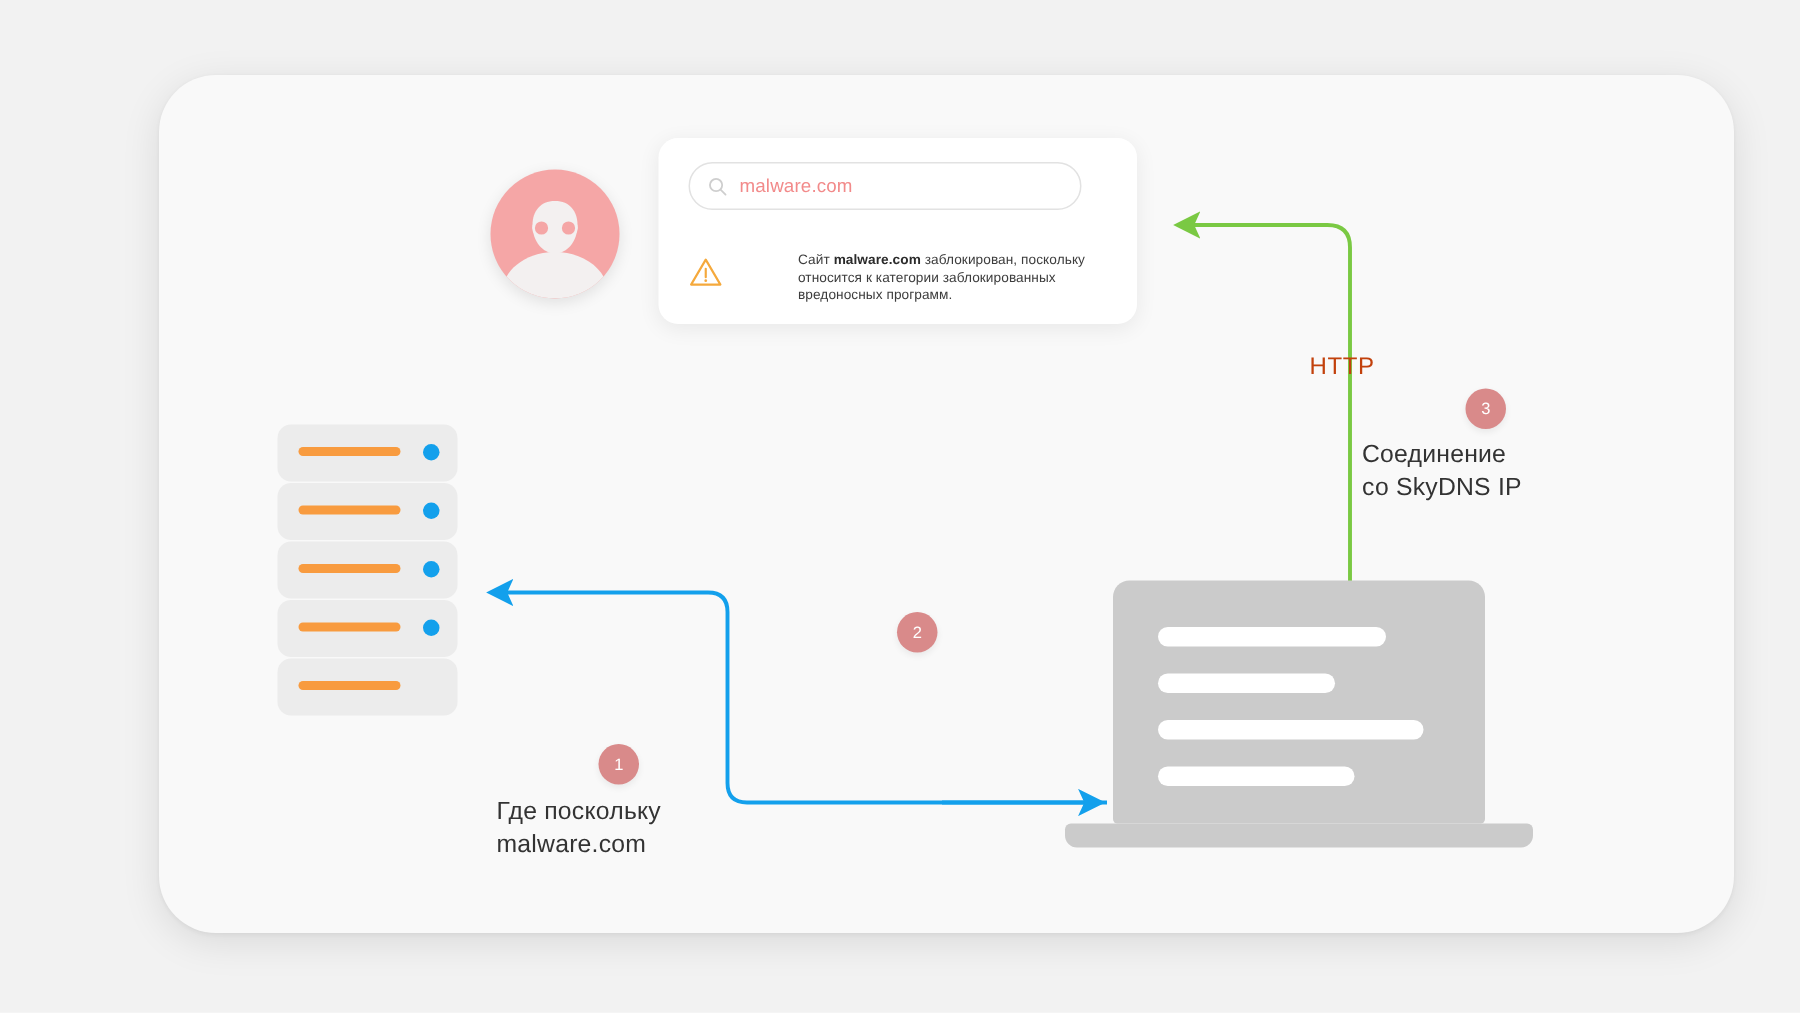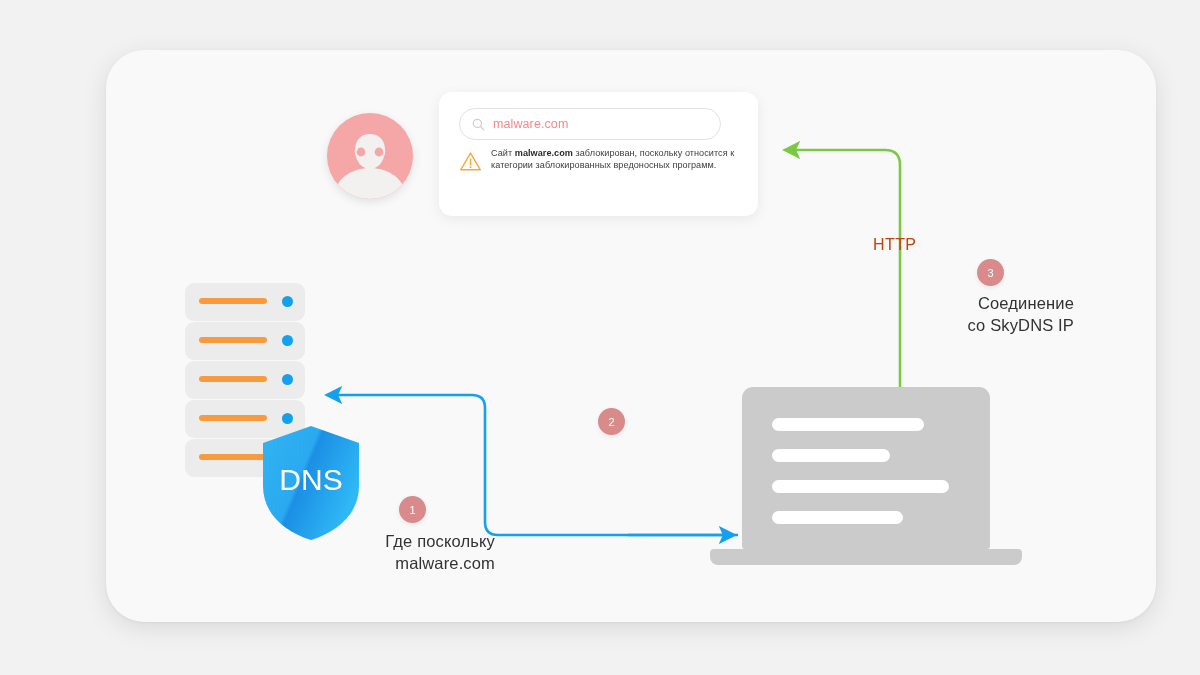--- a/index.html
+++ b/index.html
@@ -35,21 +35,21 @@
   }
   .searchbar{
     position:absolute;left:20px;top:16px;width:262px;height:32px;
     border:1px solid #e2e2e2;border-radius:17px;
     display:flex;align-items:center;box-sizing:border-box;padding-left:12px;
     background:#fff;
   }
   .search-ico{width:13px;height:13px;flex:0 0 auto;margin-right:8px;opacity:.85;}
   .search-val{font-size:12.5px;color:#f28a8a;letter-spacing:.1px;}
 
-  .warnrow{position:absolute;left:20px;top:56px;width:280px;display:flex;}
+  .warnrow{position:absolute;left:20px;top:76px;width:280px;display:flex;gap:41px;}
   .warn-ico{width:23px;height:23px;flex:0 0 auto;margin-right:9px;margin-top:2px;}
   .warn-txt{font-size:9.1px;line-height:11.6px;color:#3d3d3d;letter-spacing:.05px;}
   .warn-txt b{font-weight:bold;color:#2b2b2b;}
 
   
   .srv{
     position:absolute;left:157px;width:120px;height:38px;
     background:#ececec;border-radius:9px;
   }
   .srv .bar{position:absolute;left:14px;top:15px;width:68px;height:6px;border-radius:3px;background:#f89b3f;}
@@ -72,21 +72,21 @@
   
   .badge{
     position:absolute;width:27px;height:27px;border-radius:50%;
     background:#d98a8a;color:#fff;font-size:11px;
     display:flex;align-items:center;justify-content:center;
     box-shadow:0 2px 5px rgba(0,0,0,.07);
   }
 
   
   .cap{
-    position:absolute;text-align:right;color:#333;
+    position:absolute;text-align:left;color:#333;
     font-size:16.5px;line-height:22px;letter-spacing:.15px;white-space:pre-line;
   }
   .httplabel{
     position:absolute;left:845px;top:236px;
     color:#c2410c;font-size:16px;letter-spacing:.4px;
   }
 
   svg.flow{position:absolute;left:0;top:0;width:1200px;height:675px;pointer-events:none;}
 </style>
 </head>
@@ -169,26 +169,20 @@
       <div class="dot"></div>
     </div>
   <div class="srv" style="top:400px">
       <div class="bar"></div>
       <div class="dot"></div>
     </div>
   <div class="srv nodot" style="top:439px">
       <div class="bar"></div>
     </div>
 
-  <div class="shield">
-    <svg width="104" height="118" viewBox="0 0 104 118">
-      <path d="M52 2 L100 19 L100 62 C100 90 78 108 52 116 C26 108 4 90 4 62 L4 19 Z" fill="url(#shieldgrad)"></path>
-      <text x="52" y="66" text-anchor="middle" fill="#ffffff" font-family="Liberation Sans, sans-serif" font-size="30" font-weight="normal">DNS</text>
-    </svg>
-  </div>
 
   <div class="laptop-screen">
     <div class="lb" style="top:31px;width:152px"></div>
     <div class="lb" style="top:62px;width:118px"></div>
     <div class="lb" style="top:93px;width:177px"></div>
     <div class="lb" style="top:124px;width:131px"></div>
   </div>
   <div class="laptop-base"></div>
 
   <div class="badge" style="left:371px;top:496px">1</div>

